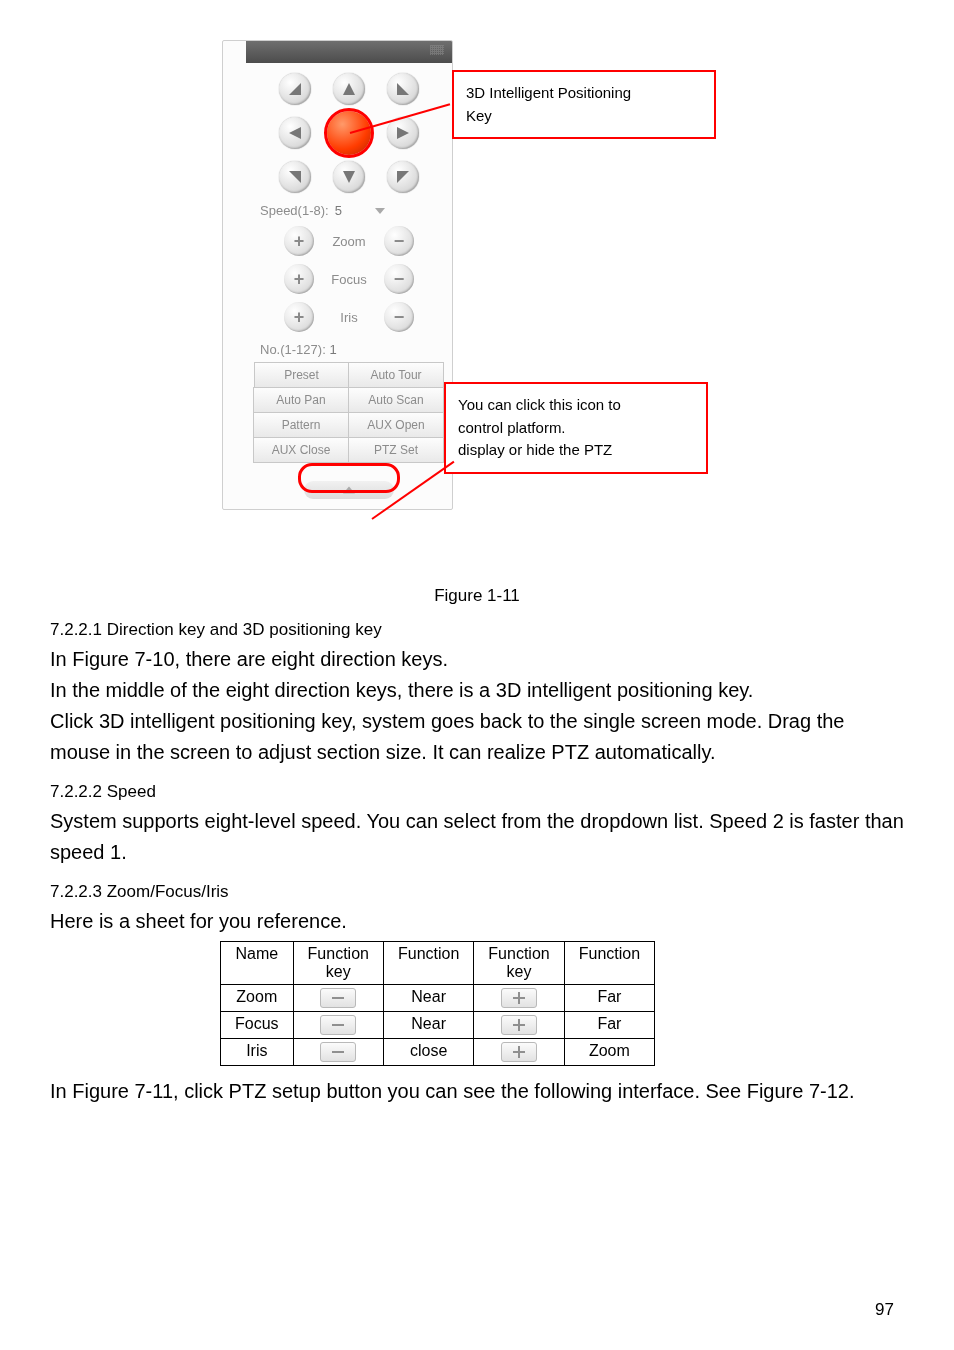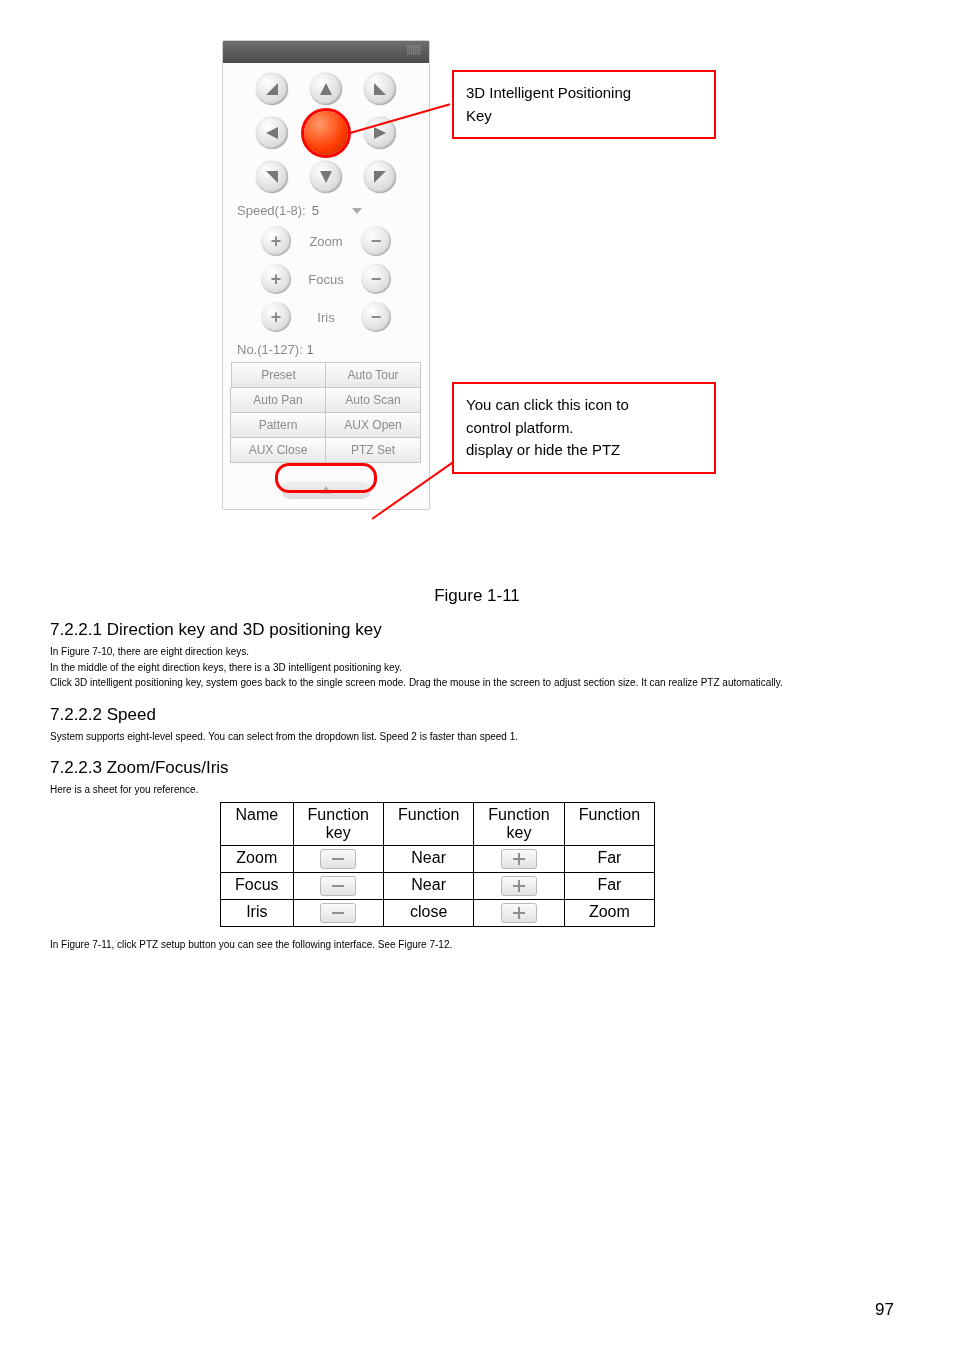--- a/index.html
+++ b/index.html
@@ -28,20 +28,21 @@
 
   .ptz-panel {
     position: absolute;
     left: 0;
     top: 0;
     width: 206px;
     background: #fcfcfc;
     border: 1px solid #cfcfcf;
     border-radius: 2px;
     overflow: hidden;
+    padding-left: 23px;
   }
   .ptz-titlebar {
     height: 22px;
     background: linear-gradient(#6f6f6f,#4c4c4c);
     position: relative;
   }
   .ptz-titlebar::after {
     content: "";
     position: absolute;
     right: 8px; top: 4px;
@@ -196,42 +197,42 @@
 
   .callout {
     position: absolute;
     border: 2px solid #ff0000;
     background: #fff;
     padding: 10px 12px;
     font-size: 15px;
     line-height: 1.5;
   }
   .callout1 { left: 230px; top: 30px; width: 236px; }
-  .callout2 { left: 230px; top: 342px; width: 236px; }
+  .callout2 { left: 222px; top: 342px; width: 236px; }
 
   .leader {
     position: absolute;
     background: #ff0000;
     height: 2px;
     transform-origin: left center;
   }
 
   .fig-caption {
     text-align: center;
     font-size: 17px;
     margin-top: 6px;
   }
 
   
   .h3 {
     font-size: 17px;
     margin: 14px 0 4px 0;
   }
   .para {
-    font-size: 10px;
+    font-size: 20px;
     line-height: 1.55;
     margin: 0;
   }
 
   
   table.ref {
     border-collapse: collapse;
     margin: 4px 0 10px 170px;
     font-size: 16px;
   }

